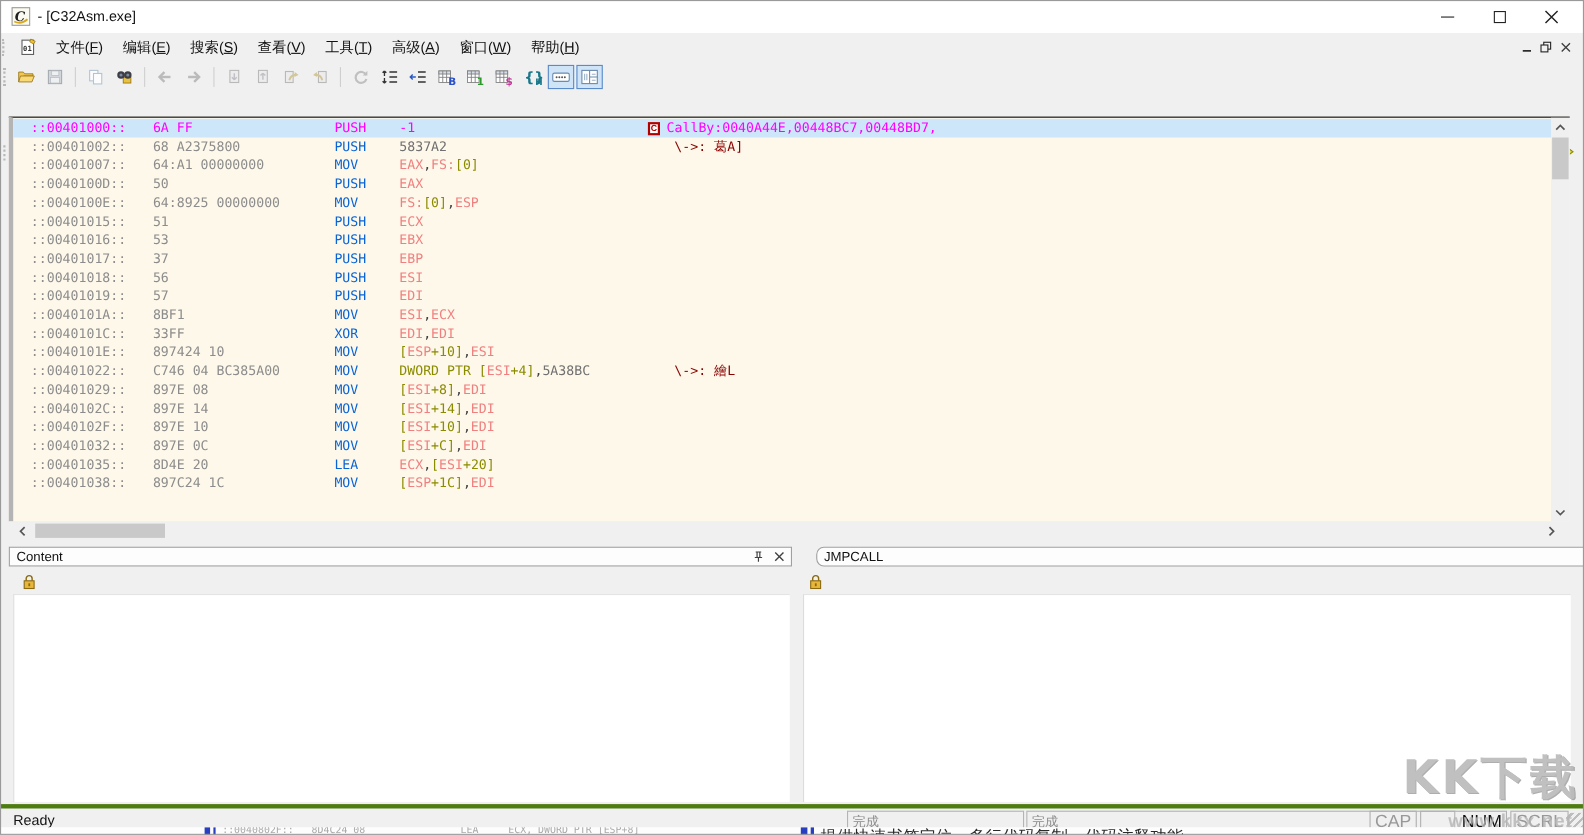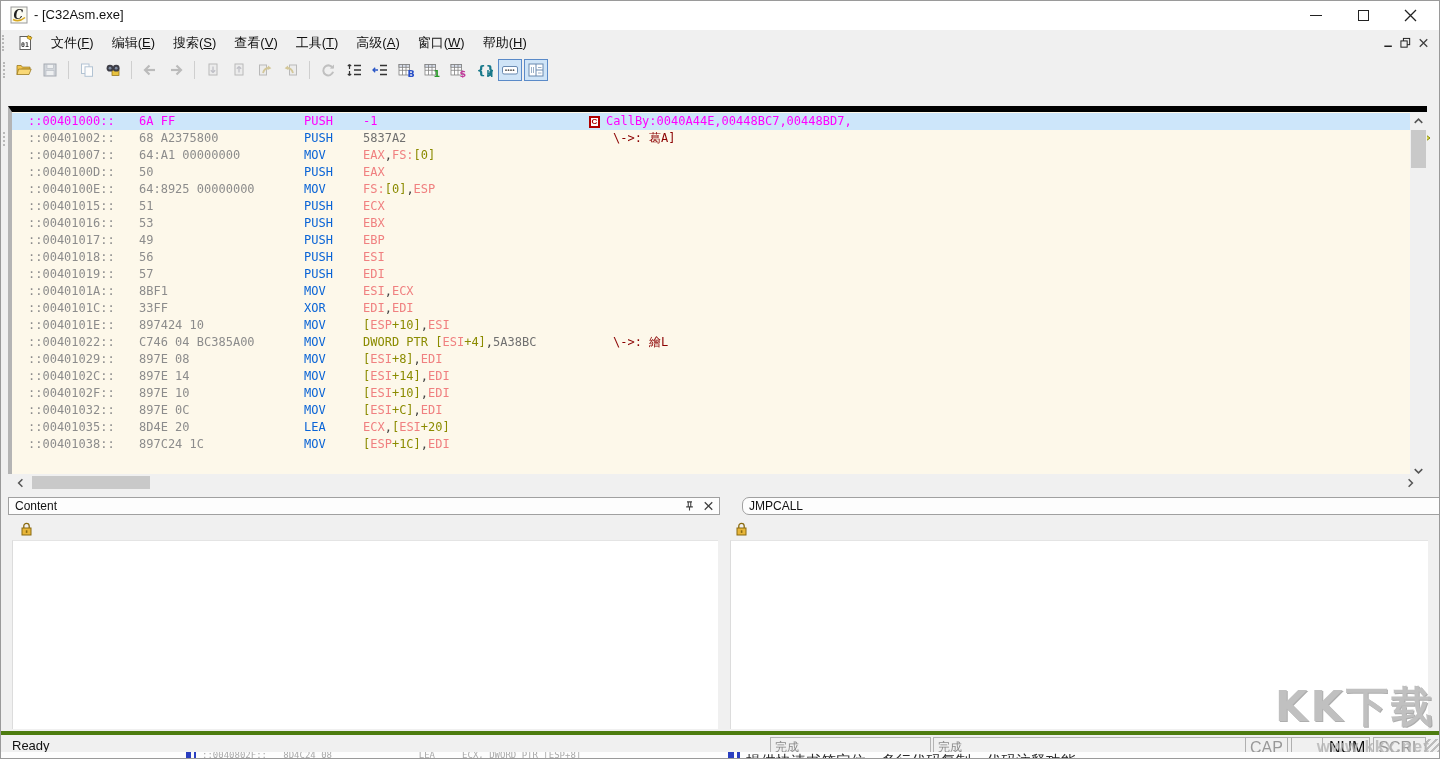--- a/index.html
+++ b/index.html
@@ -38,21 +38,21 @@
   #tabbar { position:absolute; left:0; top:83px; width:1440px; height:23px; background:#f0f0f0; display:flex; align-items:center;margin-top:44px; }
   #tabbar .grip { width:2px; height:14px; border-left:2px dotted #b8b8b8; margin:0 8px 0 3px; }
   .tab { display:flex; align-items:center; gap:4px; padding:0 6px; font-size:13px; color:#5a5a5a; height:23px; }
   .tab.active { color:#000; font-weight:bold; }
   .tab .caret { width:1px; height:16px; background:#000; margin-left:3px; }
   #tab-nav { position:absolute; right:6px; top:3px; display:flex; gap:4px; }
   #tab-nav .nav { width:14px; height:16px; display:flex; align-items:center; justify-content:center; }
 
   
   #disasm { position:absolute; left:8px; top:106px; width:1419px; height:368px;
-            background:#fdf8ea; border-left:4px solid #b4b4b4; border-top:6px solid #000000; }
+            background:#fdf8ea; border-left:4px solid #b4b4b4; border-top:1px solid #000000; }
   #rows { position:absolute; left:0; top:1px; right:17px; }
   .row { position:relative; height:17px; font-family:"DejaVu Sans Mono", monospace; font-size:12px; line-height:17px; white-space:pre; }
   .row.sel { background:#cde6fa; }
   .row.sel span:not(.cm-icon) { color:#ff00ff !important; }
   .c-addr  { position:absolute; left:16px;  color:#8c8c8c; }
   .c-bytes { position:absolute; left:127px; color:#8c8c8c; }
   .c-mn    { position:absolute; left:292px; color:#0a64d6; }
   .c-ops   { position:absolute; left:351px; }
   .c-cm    { position:absolute; left:577px; }
   .c-cm.ref{ left:601px; color:#8b0000; }
@@ -398,21 +398,21 @@
 
 <div id="disasm">
   <div id="rows">
       <div class="row sel"><span class="c-addr">::00401000::</span><span class="c-bytes">6A FF</span><span class="c-mn">PUSH</span><span class="c-ops"><span class="t-n">-1</span></span><span class="c-cm callby"><span class="cm-icon">C</span>CallBy:0040A44E,00448BC7,00448BD7,</span></div>
       <div class="row"><span class="c-addr">::00401002::</span><span class="c-bytes">68 A2375800</span><span class="c-mn">PUSH</span><span class="c-ops"><span class="t-n">5837A2</span></span><span class="c-cm ref">\-&gt;: 葛A]</span></div>
       <div class="row"><span class="c-addr">::00401007::</span><span class="c-bytes">64:A1 00000000</span><span class="c-mn">MOV</span><span class="c-ops"><span class="t-r">EAX</span><span class="t-p">,</span><span class="t-r">FS:</span><span class="t-m">[0]</span></span></div>
       <div class="row"><span class="c-addr">::0040100D::</span><span class="c-bytes">50</span><span class="c-mn">PUSH</span><span class="c-ops"><span class="t-r">EAX</span></span></div>
       <div class="row"><span class="c-addr">::0040100E::</span><span class="c-bytes">64:8925 00000000</span><span class="c-mn">MOV</span><span class="c-ops"><span class="t-r">FS:</span><span class="t-m">[0]</span><span class="t-p">,</span><span class="t-r">ESP</span></span></div>
       <div class="row"><span class="c-addr">::00401015::</span><span class="c-bytes">51</span><span class="c-mn">PUSH</span><span class="c-ops"><span class="t-r">ECX</span></span></div>
       <div class="row"><span class="c-addr">::00401016::</span><span class="c-bytes">53</span><span class="c-mn">PUSH</span><span class="c-ops"><span class="t-r">EBX</span></span></div>
-      <div class="row"><span class="c-addr">::00401017::</span><span class="c-bytes">49</span><span class="c-mn">PUSH</span><span class="c-ops"><span class="t-r">EBP</span></span></div>
+      <div class="row"><span class="c-addr">::00401017::</span><span class="c-bytes">37</span><span class="c-mn">PUSH</span><span class="c-ops"><span class="t-r">EBP</span></span></div>
       <div class="row"><span class="c-addr">::00401018::</span><span class="c-bytes">56</span><span class="c-mn">PUSH</span><span class="c-ops"><span class="t-r">ESI</span></span></div>
       <div class="row"><span class="c-addr">::00401019::</span><span class="c-bytes">57</span><span class="c-mn">PUSH</span><span class="c-ops"><span class="t-r">EDI</span></span></div>
       <div class="row"><span class="c-addr">::0040101A::</span><span class="c-bytes">8BF1</span><span class="c-mn">MOV</span><span class="c-ops"><span class="t-r">ESI</span><span class="t-p">,</span><span class="t-r">ECX</span></span></div>
       <div class="row"><span class="c-addr">::0040101C::</span><span class="c-bytes">33FF</span><span class="c-mn">XOR</span><span class="c-ops"><span class="t-r">EDI</span><span class="t-p">,</span><span class="t-r">EDI</span></span></div>
       <div class="row"><span class="c-addr">::0040101E::</span><span class="c-bytes">897424 10</span><span class="c-mn">MOV</span><span class="c-ops"><span class="t-m">[</span><span class="t-r">ESP</span><span class="t-m">+10]</span><span class="t-p">,</span><span class="t-r">ESI</span></span></div>
       <div class="row"><span class="c-addr">::00401022::</span><span class="c-bytes">C746 04 BC385A00</span><span class="c-mn">MOV</span><span class="c-ops"><span class="t-m">DWORD PTR </span><span class="t-m">[</span><span class="t-r">ESI</span><span class="t-m">+4]</span><span class="t-p">,</span><span class="t-n">5A38BC</span></span><span class="c-cm ref">\-&gt;: 繪L</span></div>
       <div class="row"><span class="c-addr">::00401029::</span><span class="c-bytes">897E 08</span><span class="c-mn">MOV</span><span class="c-ops"><span class="t-m">[</span><span class="t-r">ESI</span><span class="t-m">+8]</span><span class="t-p">,</span><span class="t-r">EDI</span></span></div>
       <div class="row"><span class="c-addr">::0040102C::</span><span class="c-bytes">897E 14</span><span class="c-mn">MOV</span><span class="c-ops"><span class="t-m">[</span><span class="t-r">ESI</span><span class="t-m">+14]</span><span class="t-p">,</span><span class="t-r">EDI</span></span></div>
       <div class="row"><span class="c-addr">::0040102F::</span><span class="c-bytes">897E 10</span><span class="c-mn">MOV</span><span class="c-ops"><span class="t-m">[</span><span class="t-r">ESI</span><span class="t-m">+10]</span><span class="t-p">,</span><span class="t-r">EDI</span></span></div>
       <div class="row"><span class="c-addr">::00401032::</span><span class="c-bytes">897E 0C</span><span class="c-mn">MOV</span><span class="c-ops"><span class="t-m">[</span><span class="t-r">ESI</span><span class="t-m">+C]</span><span class="t-p">,</span><span class="t-r">EDI</span></span></div>

